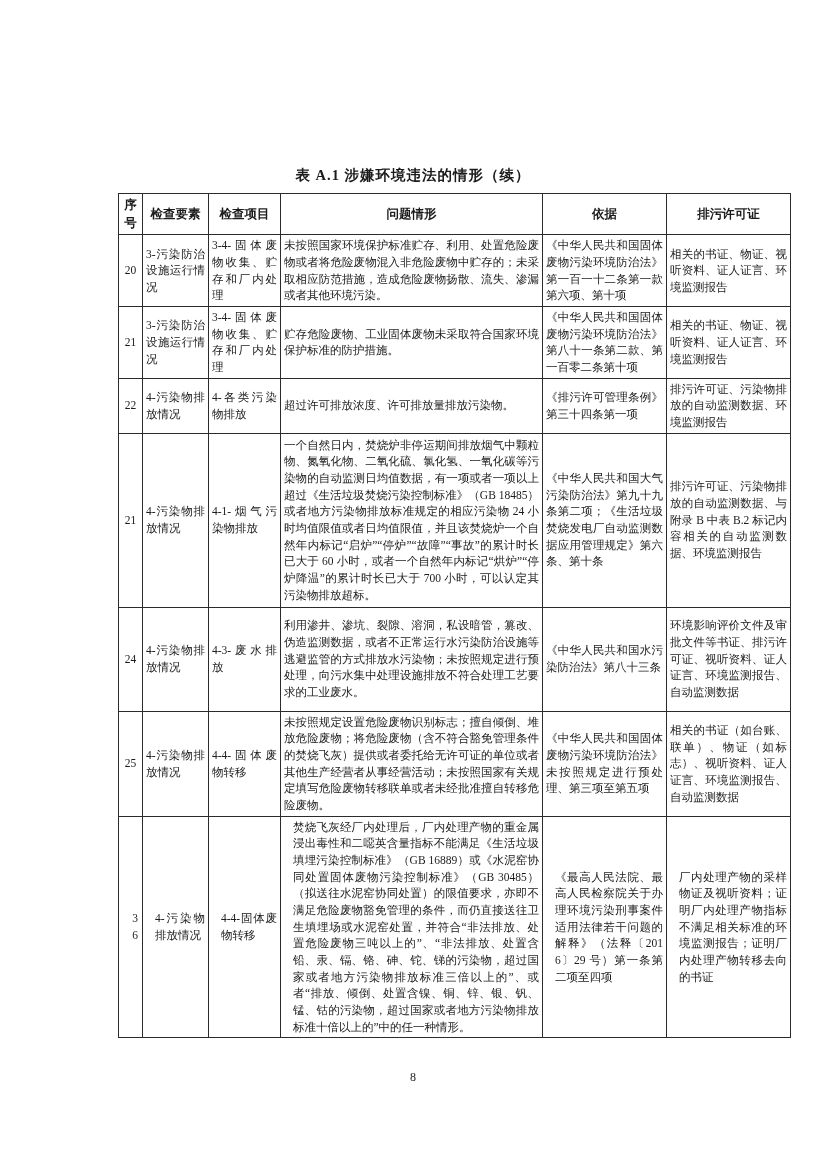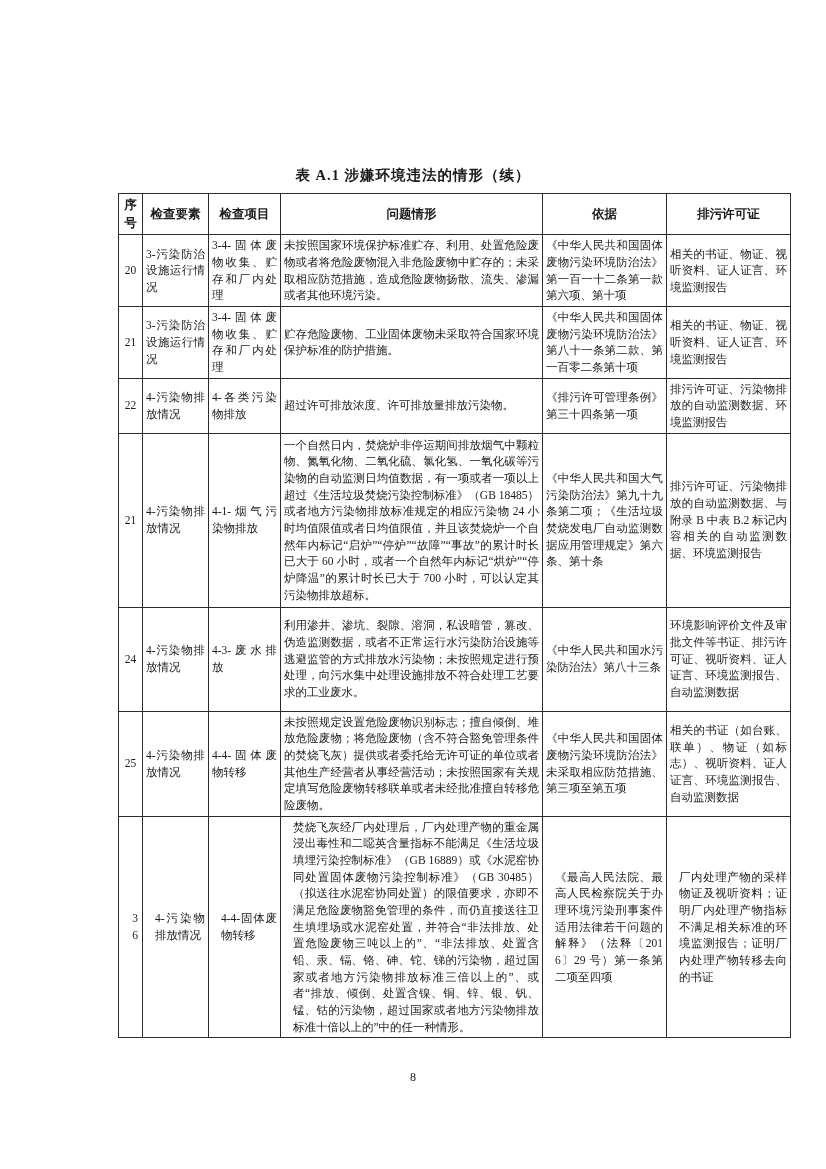--- a/index.html
+++ b/index.html
@@ -144,21 +144,21 @@
           <td class="col-item">4-3-废水排放</td>
           <td class="col-problem">利用渗井、渗坑、裂隙、溶洞，私设暗管，篡改、伪造监测数据，或者不正常运行水污染防治设施等逃避监管的方式排放水污染物；未按照规定进行预处理，向污水集中处理设施排放不符合处理工艺要求的工业废水。</td>
           <td class="col-basis">《中华人民共和国水污染防治法》第八十三条</td>
           <td class="col-evidence">环境影响评价文件及审批文件等书证、排污许可证、视听资料、证人证言、环境监测报告、自动监测数据</td>
         </tr>
         <tr>
           <td class="col-no">25</td>
           <td class="col-element">4-污染物排放情况</td>
           <td class="col-item">4-4-固体废物转移</td>
           <td class="col-problem">未按照规定设置危险废物识别标志；擅自倾倒、堆放危险废物；将危险废物（含不符合豁免管理条件的焚烧飞灰）提供或者委托给无许可证的单位或者其他生产经营者从事经营活动；未按照国家有关规定填写危险废物转移联单或者未经批准擅自转移危险废物。</td>
-          <td class="col-basis">《中华人民共和国固体废物污染环境防治法》未采取相应防范措施、第三项至第五项</td>
+          <td class="col-basis">《中华人民共和国固体废物污染环境防治法》未按照规定进行预处理、第三项至第五项</td>
           <td class="col-evidence">相关的书证（如台账、联单）、物证（如标志）、视听资料、证人证言、环境监测报告、自动监测数据</td>
         </tr>
         <tr>
           <td class="col-no">36</td>
           <td class="col-element">4-污染物排放情况</td>
           <td class="col-item">4-4-固体废物转移</td>
           <td class="col-problem">焚烧飞灰经厂内处理后，厂内处理产物的重金属浸出毒性和二噁英含量指标不能满足《生活垃圾填埋污染控制标准》（GB 16889）或《水泥窑协同处置固体废物污染控制标准》（GB 30485）（拟送往水泥窑协同处置）的限值要求，亦即不满足危险废物豁免管理的条件，而仍直接送往卫生填埋场或水泥窑处置，并符合“非法排放、处置危险废物三吨以上的”、“非法排放、处置含铅、汞、镉、铬、砷、铊、锑的污染物，超过国家或者地方污染物排放标准三倍以上的”、或者“排放、倾倒、处置含镍、铜、锌、银、钒、锰、钴的污染物，超过国家或者地方污染物排放标准十倍以上的”中的任一种情形。</td>
           <td class="col-basis">《最高人民法院、最高人民检察院关于办理环境污染刑事案件适用法律若干问题的解释》（法释〔2016〕29 号）第一条第二项至四项</td>
           <td class="col-evidence">厂内处理产物的采样物证及视听资料；证明厂内处理产物指标不满足相关标准的环境监测报告；证明厂内处理产物转移去向的书证</td>
         </tr>

